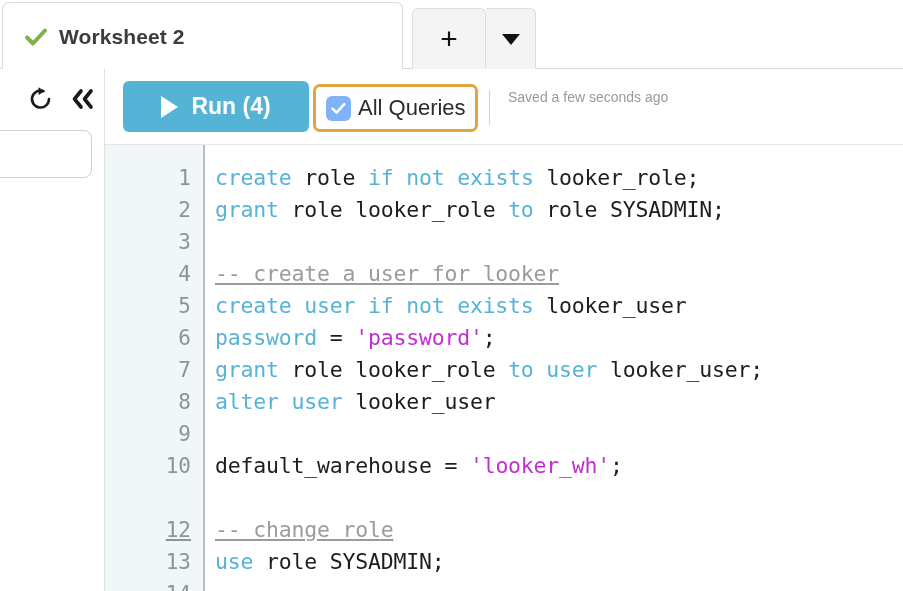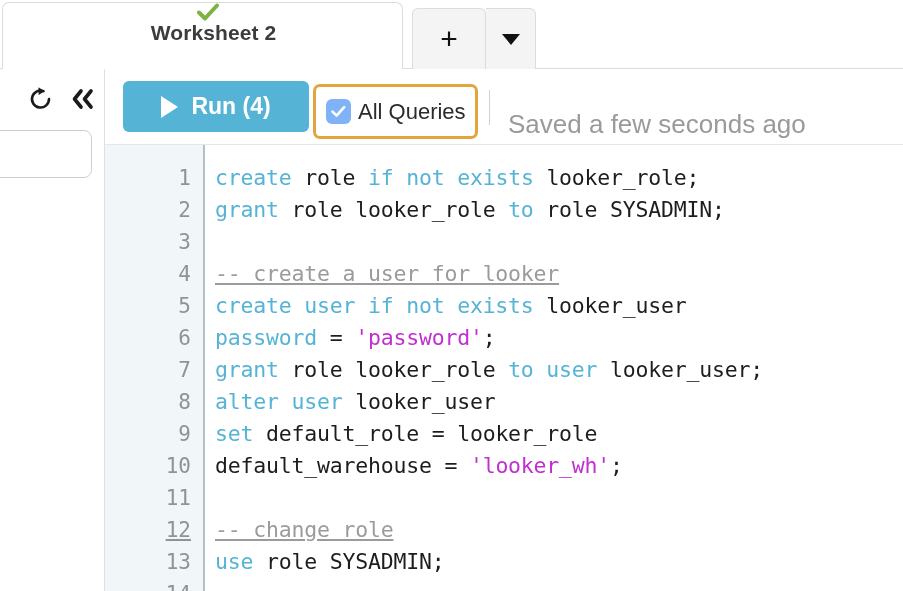--- a/index.html
+++ b/index.html
@@ -31,21 +31,20 @@
     width: 401px;
     height: 68px;
     background: #ffffff;
     border: 1px solid #dcdcdc;
     border-bottom: none;
     border-radius: 7px 7px 0 0;
     box-sizing: border-box;
     display: flex;
     align-items: center;
     padding-left: 22px;
-    flex-direction: column;
   }
   .tab-check {
     width: 22px; height: 18px;
     margin-right: 12px;
     display: block;
     flex: none;
   }
   .tab-label {
     font-size: 21px;
     font-weight: bold;
@@ -149,21 +148,21 @@
   }
   .run-label {
     font-size: 23px;
     font-weight: bold;
     color: #ffffff;
     white-space: nowrap;
   }
   .allqueries-wrap {
     position: absolute;
     left: 313px; top: 84px;
-    height: 55px;
+    height: 48px;
     display: flex;
     align-items: center;
     padding: 0 9px 0 10px;
     border: 3px solid #e2a43c;
     border-radius: 7px;
     background: #ffffff;
     box-sizing: border-box;
     cursor: pointer;
   }
   .cb {
@@ -183,22 +182,22 @@
     white-space: nowrap;
   }
   .tb-divider {
     position: absolute;
     left: 489px; top: 90px;
     width: 1px; height: 35px;
     background: #d2d2d2;
   }
   .saved-text {
     position: absolute;
-    left: 508px; top: 109px;
-    font-size: 26px;
+    left: 508px; top: 89px;
+    font-size: 14px;
     color: #9a9a9a;
     white-space: nowrap;
   }
 
   
   .editor {
     position: absolute;
     left: 104px; top: 145px;
     width: 799px;
     height: 446px;
@@ -314,34 +313,32 @@
       <div class="ln" style="top: 17px;">1</div>
       <div class="ln" style="top: 49px;">2</div>
       <div class="ln" style="top: 81px;">3</div>
       <div class="ln" style="top: 113px;">4</div>
       <div class="ln" style="top: 145px;">5</div>
       <div class="ln" style="top: 177px;">6</div>
       <div class="ln" style="top: 209px;">7</div>
       <div class="ln" style="top: 241px;">8</div>
       <div class="ln" style="top: 273px;">9</div>
       <div class="ln" style="top: 305px;">10</div>
-      <div class="ln" style="top: 337px;">11</div>
       <div class="ln" style="top: 369px; text-decoration: underline;">12</div>
       <div class="ln" style="top: 401px;">13</div>
       <div class="ln" style="top: 433px;">14</div>
     </div>
   <div class="codearea">
       <div class="cl" style="top: 49px;"><span class="k">grant </span><span class="p">role looker_role </span><span class="k">to </span><span class="p">role SYSADMIN;</span></div>
       <div class="cl" style="top: 17px;"><span class="k">create </span><span class="p">role </span><span class="k">if not exists </span><span class="p">looker_role;</span></div>
       <div class="cl" style="top: 81px;"></div>
       <div class="cl" style="top: 113px;"><span class="c">-- create a user for looker</span></div>
       <div class="cl" style="top: 177px;"><span class="k">password </span><span class="p">= </span><span class="s">'password'</span><span class="p">;</span></div>
       <div class="cl" style="top: 145px;"><span class="k">create user if not exists </span><span class="p">looker_user</span></div>
       <div class="cl" style="top: 209px;"><span class="k">grant </span><span class="p">role looker_role </span><span class="k">to user </span><span class="p">looker_user;</span></div>
       <div class="cl" style="top: 241px;"><span class="k">alter user </span><span class="p">looker_user</span></div>
-      <div class="cl" style="top: 273px;"><span class="k">set </span><span class="p">default_role = looker_role</span></div>
       <div class="cl" style="top: 305px;"><span class="p">default_warehouse = </span><span class="s">'looker_wh'</span><span class="p">;</span></div>
       <div class="cl" style="top: 337px;"></div>
       <div class="cl" style="top: 369px;"><span class="c">-- change role</span></div>
       <div class="cl" style="top: 401px;"><span class="k">use </span><span class="p">role SYSADMIN;</span></div>
       <div class="cl" style="top: 433px;"></div>
     </div>
 </div>
 
 </body></html>

